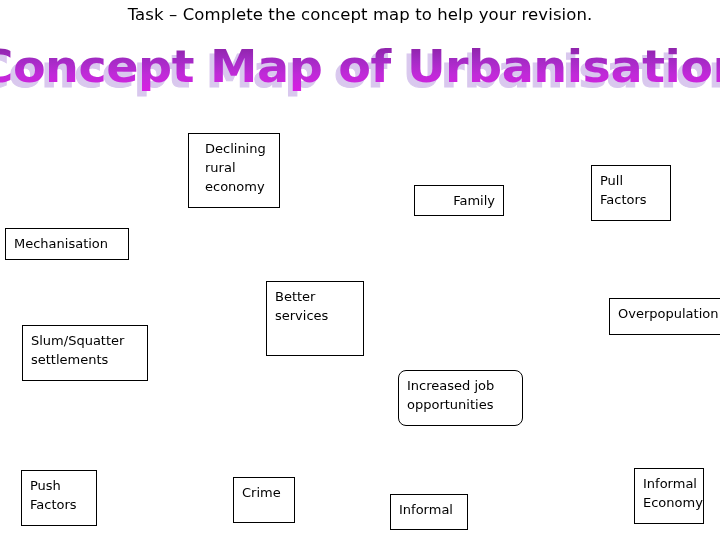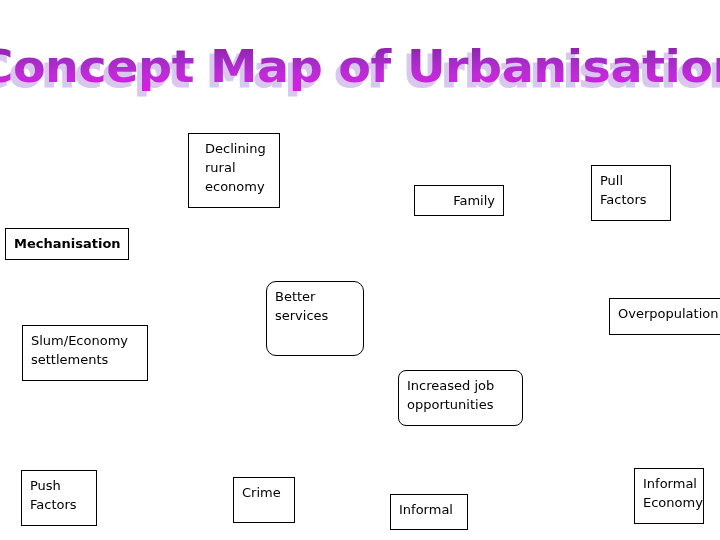--- a/index.html
+++ b/index.html
@@ -88,38 +88,39 @@
     padding: 5px 8px 4px 8px;
     white-space: pre-line;
     overflow: hidden;
   }
 </style>
 </head>
 <body>
 
 <div id="slide">
 
+  <div id="task-line">Task – Complete the concept map to help your revision.</div>
 
   <div id="wordart-wrap">
     <div class="wordart wordart-shadow">Concept Map of Urbanisation in LEDCs</div>
     <div class="wordart wordart-main">Concept Map of Urbanisation in LEDCs</div>
   </div>
 
   <div id="nodes-layer">
       <div class="node" style="left: 188px; top: 133px; width: 92px; height: 75px; padding-left: 16px;">Declining
 rural
 economy</div>
       <div class="node" style="left: 414px; top: 185px; width: 90px; height: 31px; text-align: right;">Family</div>
       <div class="node" style="left: 591px; top: 165px; width: 80px; height: 56px;">Pull
 Factors</div>
-      <div class="node" style="left: 5px; top: 228px; width: 124px; height: 32px; font-weight: bold;">Mechanisation</div>
-      <div class="node" style="left: 266px; top: 281px; width: 98px; height: 75px; border-radius: 10px;">Better
+      <div class="node" style="left: 5px; top: 228px; width: 124px; height: 32px;">Mechanisation</div>
+      <div class="node" style="left: 266px; top: 281px; width: 98px; height: 75px;">Better
 services</div>
       <div class="node" style="left: 565px; top: 298px; width: 140px; height: 37px; margin-left: 44px;">Overpopulation</div>
-      <div class="node" style="left: 22px; top: 325px; width: 126px; height: 56px;">Slum/Economy
+      <div class="node" style="left: 22px; top: 325px; width: 126px; height: 56px;">Slum/Squatter
 settlements</div>
       <div class="node" style="left: 398px; top: 370px; width: 125px; height: 56px; border-radius: 8px;">Increased job
 opportunities</div>
       <div class="node" style="left: 634px; top: 468px; width: 70px; height: 56px;">Informal
 Economy</div>
       <div class="node" style="left: 21px; top: 470px; width: 76px; height: 56px;">Push
 Factors</div>
       <div class="node" style="left: 233px; top: 477px; width: 62px; height: 46px;">Crime</div>
       <div class="node" style="left: 390px; top: 494px; width: 78px; height: 36px;">Informal</div>
     </div>

